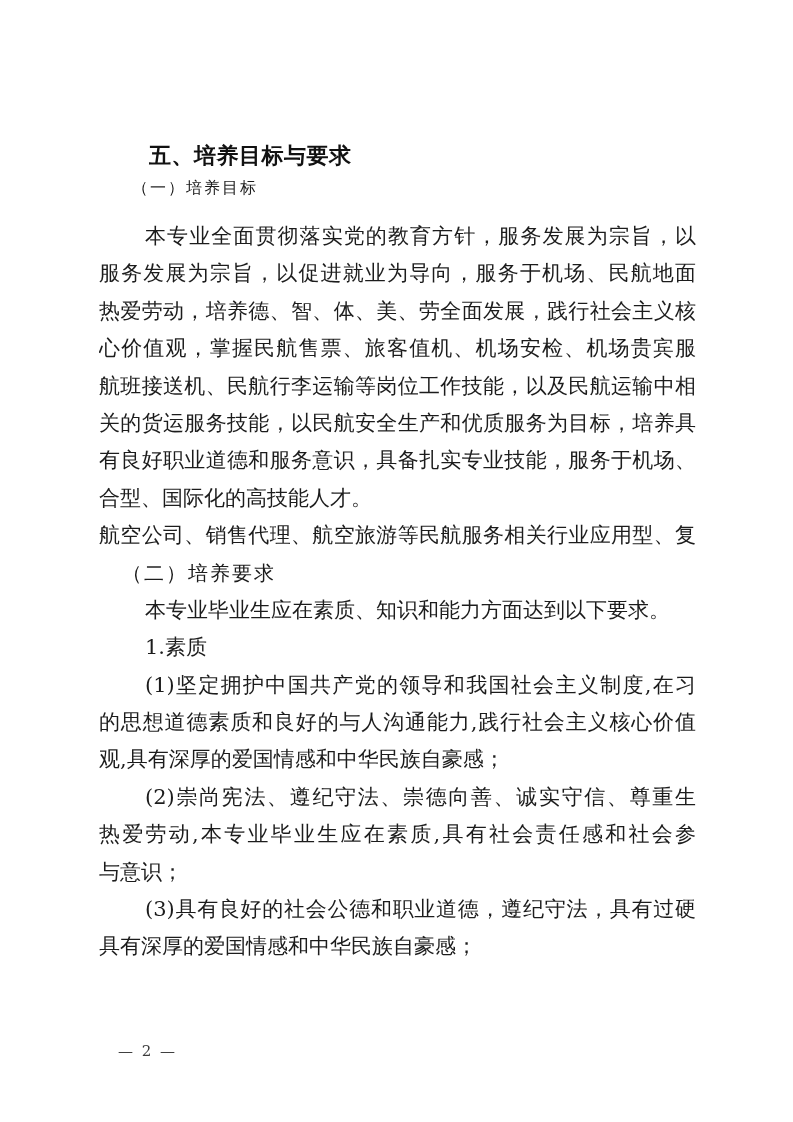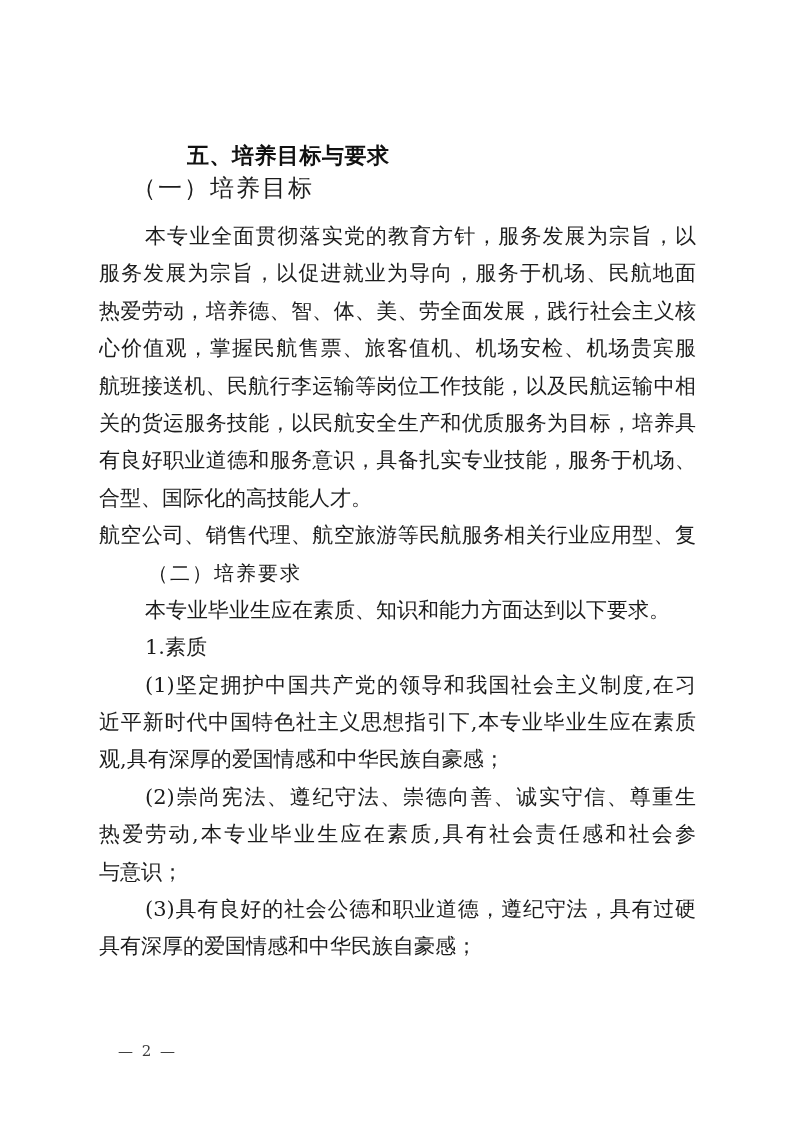--- a/index.html
+++ b/index.html
@@ -20,28 +20,27 @@
     position: absolute;
     left: 149px;
     top: 141px;
     width: 560px;
     font-family: "DejaVu Sans", "Liberation Sans", sans-serif;
     font-weight: 700;
     font-size: 22px;
     line-height: 30px;
     color: #111111;
     letter-spacing: 0.5px;
-    margin-left: 38px;
   }
   .sub1 {
     position: absolute;
     left: 132px;
     top: 172px;
     width: 560px;
-    font-size: 24px;
+    font-size: 16px;
     line-height: 32px;
     letter-spacing: 2px;
     color: #1c1c1c;
   }
   .flow {
     position: absolute;
     left: 99px;
     top: 218px;
     width: 597px;
     font-size: 21px;
@@ -56,21 +55,21 @@
   }
   .line.last {
     text-align-last: left;
   }
   .ind {
     text-indent: 46px;
   }
   .subhead {
     font-size: 20px;
     letter-spacing: 2px;
-    margin-left: 49px;
+    margin-left: 23px;
     height: 37.4px;
     overflow: hidden;
   }
   .footer {
     position: absolute;
     left: 118px;
     top: 1042px;
     font-size: 15px;
     letter-spacing: 2px;
     color: #3a3a3a;
@@ -97,21 +96,21 @@
     <div class="line last">合型、国际化的高技能人才。</div>
     <div class="line">航空公司、销售代理、航空旅游等民航服务相关行业应用型、复</div>
 
     <div class="subhead">（二）培养要求</div>
 
     <div class="line last ind">本专业毕业生应在素质、知识和能力方面达到以下要求。</div>
 
     <div class="line last ind">1.素质</div>
 
     <div class="line ind">(1)坚定拥护中国共产党的领导和我国社会主义制度,在习</div>
-    <div class="line">近平新时代中国特色社主义思想指引下,本专业毕业生应在素质</div>
+    <div class="line">的思想道德素质和良好的与人沟通能力,践行社会主义核心价值</div>
     <div class="line last">观,具有深厚的爱国情感和中华民族自豪感；</div>
 
     <div class="line ind">(2)崇尚宪法、遵纪守法、崇德向善、诚实守信、尊重生命、</div>
     <div class="line">热爱劳动,本专业毕业生应在素质,具有社会责任感和社会参</div>
     <div class="line last">与意识；</div>
 
     <div class="line ind">(3)具有良好的社会公德和职业道德，遵纪守法，具有过硬</div>
     <div class="line last">具有深厚的爱国情感和中华民族自豪感；</div>
 
   </div>

